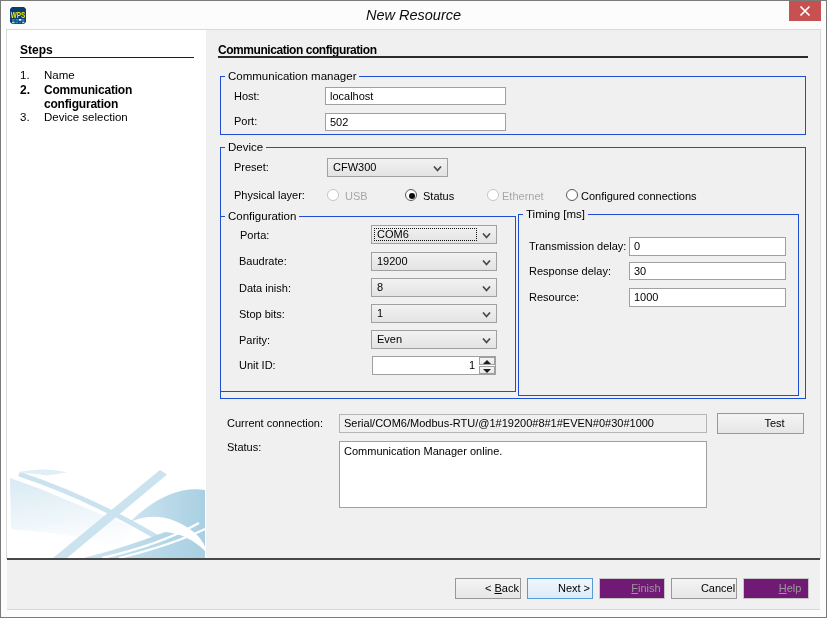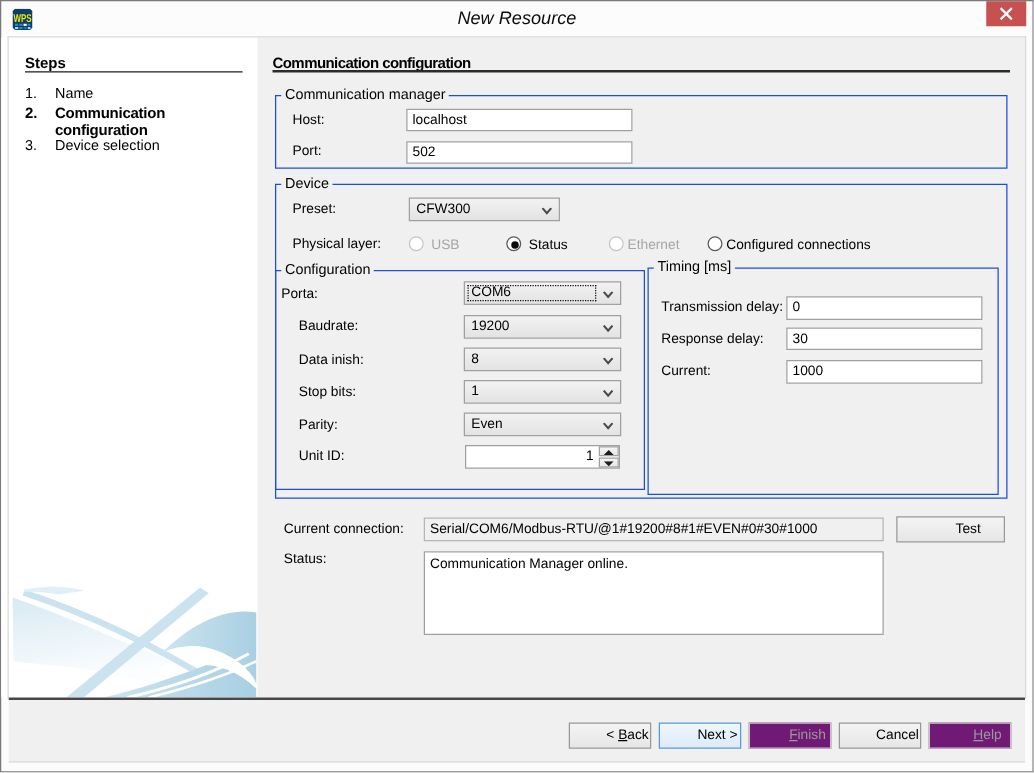--- a/index.html
+++ b/index.html
@@ -106,21 +106,21 @@
   <div class="radio sel" style="left:199px;top:159px"></div>
     <div class="lbl" style="left:217px;top:159px">Status</div>
   <div class="radio dis" style="left:281px;top:159px"></div>
     <div class="lbl" style="left:296px;top:159px;color:#a6a6a6">Ethernet</div>
   <div class="radio" style="left:360px;top:159px"></div>
     <div class="lbl" style="left:375px;top:159px">Configured connections</div>
 
   <div class="gb" style="left:14px;top:186px;width:296px;height:176px">
     <div class="gb-label">Configuration</div>
   </div>
-  <div class="lbl" style="left:19px;top:198px">Porta:</div>
+  <div class="lbl" style="left:34px;top:198px">Porta:</div>
   <div class="combo" style="left:165px;top:195px">COM6<i style="position:absolute;left:2px;top:2px;width:103px;height:13px;border:1px dotted #111"></i><svg width="9" height="6" viewBox="0 0 9 6">
         <path d="M1 0.5 L4.5 4.5 L8 0.5" stroke="#4a4a4a" stroke-width="1.7" fill="none"></path>
       </svg></div>
   <div class="lbl" style="left:33px;top:224px">Baudrate:</div>
   <div class="combo" style="left:165px;top:222px">19200<svg width="9" height="6" viewBox="0 0 9 6">
         <path d="M1 0.5 L4.5 4.5 L8 0.5" stroke="#4a4a4a" stroke-width="1.7" fill="none"></path>
       </svg></div>
   <div class="lbl" style="left:33px;top:251px">Data inish:</div>
   <div class="combo" style="left:165px;top:248px">8<svg width="9" height="6" viewBox="0 0 9 6">
         <path d="M1 0.5 L4.5 4.5 L8 0.5" stroke="#4a4a4a" stroke-width="1.7" fill="none"></path>
@@ -148,21 +148,21 @@
       </div>
   </div>
 
   <div class="gb" style="left:312px;top:184px;width:281px;height:182px">
     <div class="gb-label">Timing [ms]</div>
   </div>
   <div class="lbl" style="left:323px;top:209px">Transmission delay:</div>
   <div class="inp" style="left:423px;top:207px;width:157px;height:19px">0</div>
   <div class="lbl" style="left:323px;top:234px">Response delay:</div>
   <div class="inp" style="left:423px;top:232px;width:157px;height:18px">30</div>
-  <div class="lbl" style="left:323px;top:260px">Current:</div>
+  <div class="lbl" style="left:323px;top:260px">Resource:</div>
   <div class="inp" style="left:423px;top:258px;width:157px;height:19px">1000</div>
 
   <div class="lbl" style="left:21px;top:386px">Current connection:</div>
   <div class="inp" style="left:133px;top:384px;width:368px;height:19px;background:#f0f0f0;border-color:#b5b5b5">Serial/COM6/Modbus-RTU/@1#19200#8#1#EVEN#0#30#1000</div>
   <div class="btn" style="left:511px;top:383px;width:87px;height:21px">Test</div>
   <div class="lbl" style="left:21px;top:410px">Status:</div>
   <div class="inp" style="left:133px;top:411px;width:368px;height:67px;line-height:13px;padding-top:3px">Communication Manager online.</div>
 </div>
 
 <div class="abs" style="left:6px;top:29px;width:815px;height:530px;border:1px solid #d9d9d9;border-bottom:none"></div>

